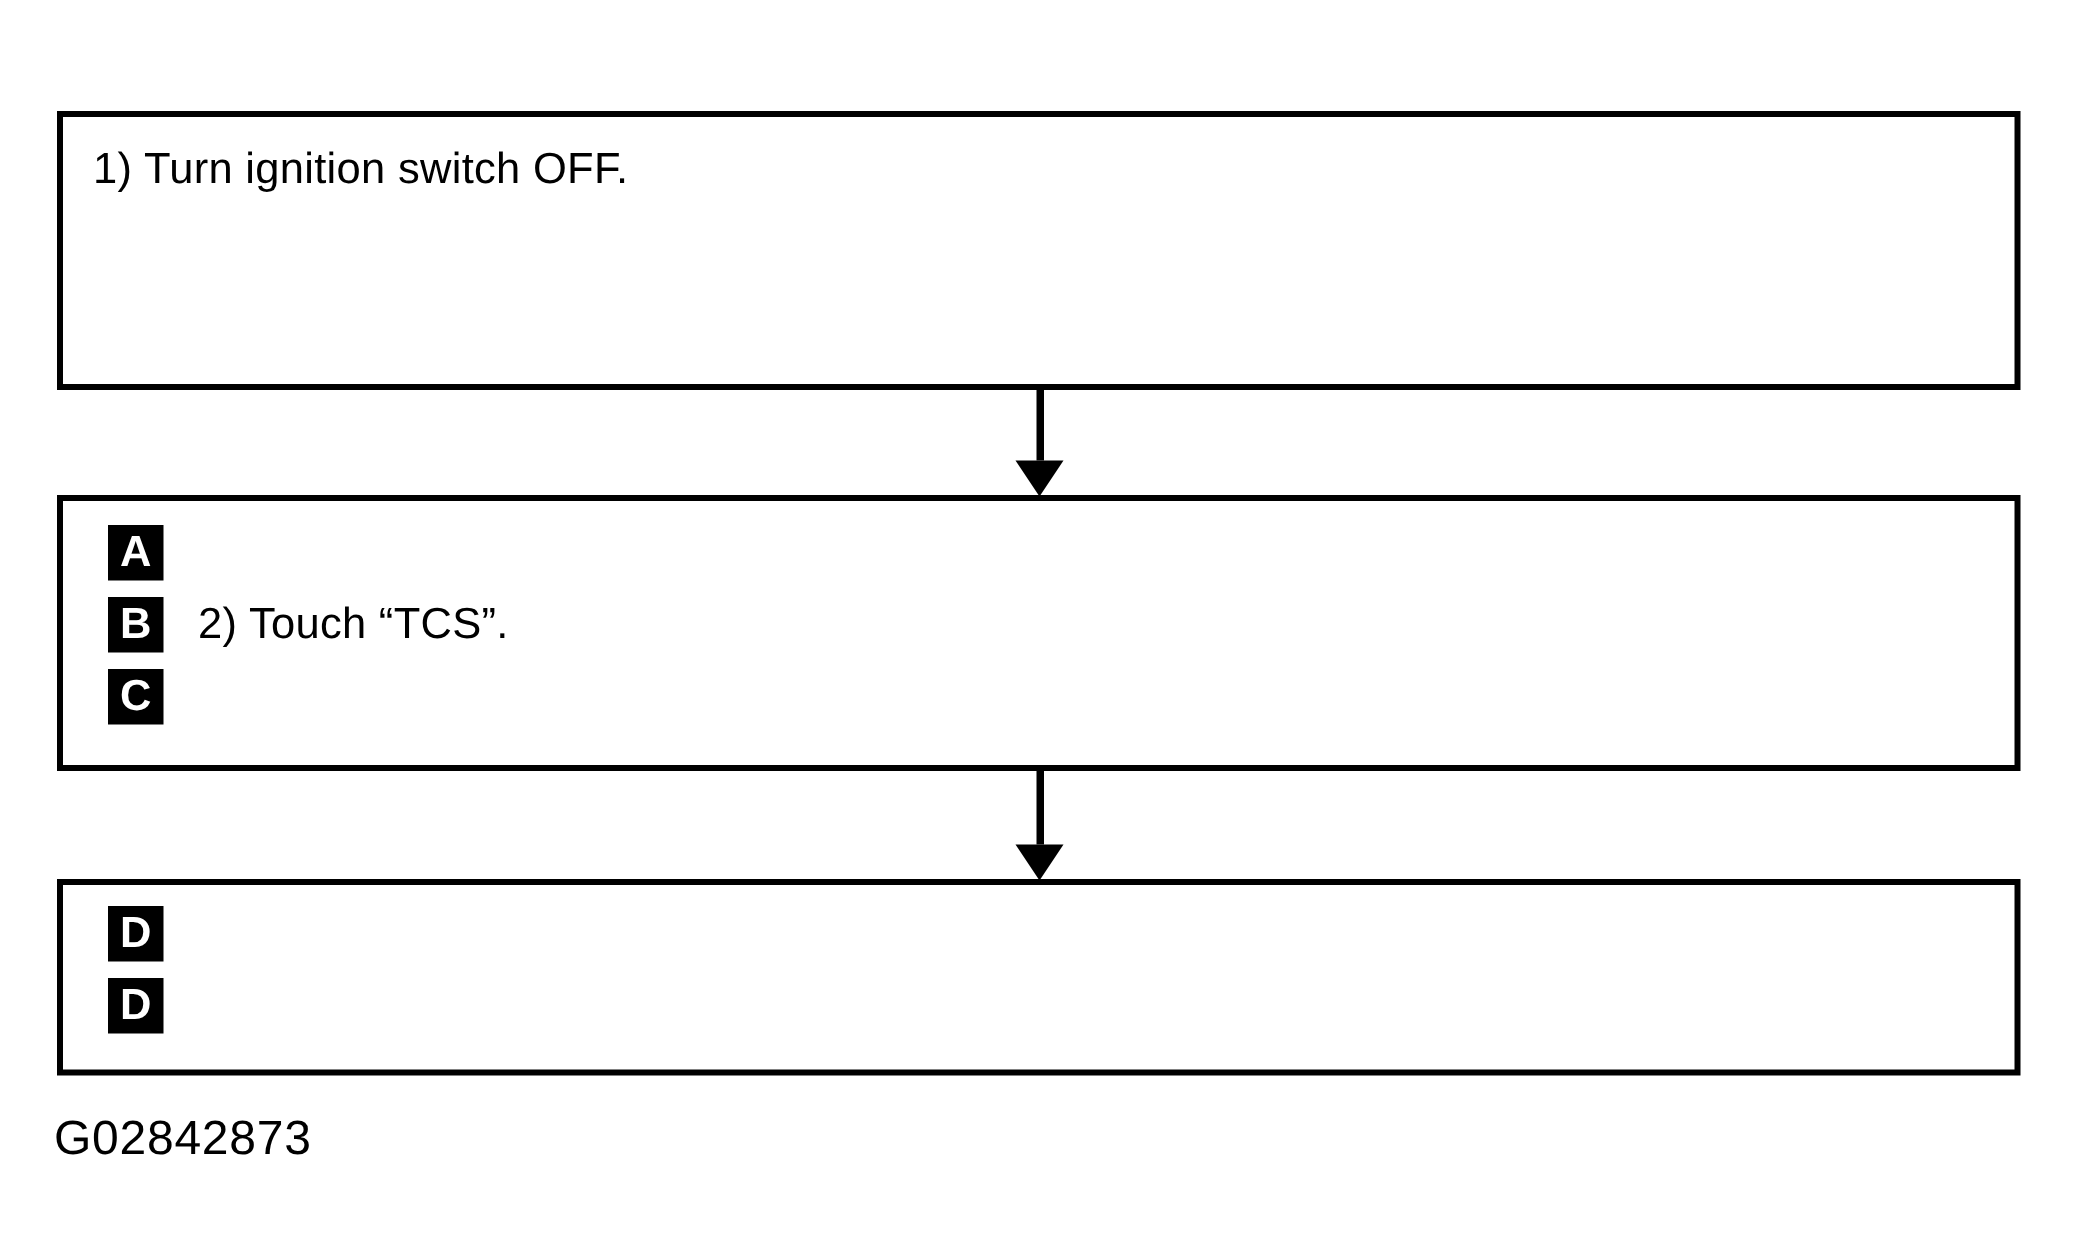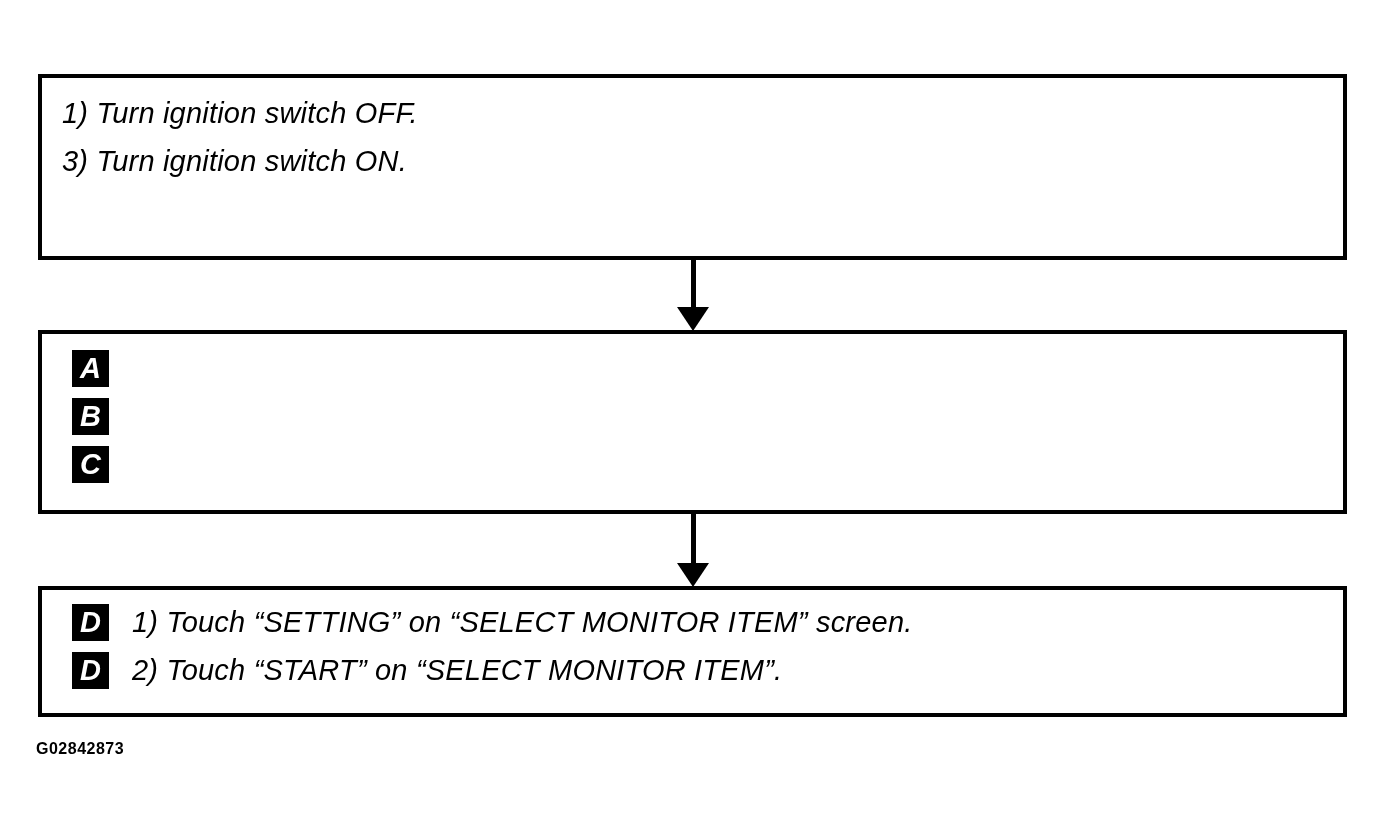--- a/index.html
+++ b/index.html
@@ -16,21 +16,20 @@
     font-family: "Liberation Sans", "DejaVu Sans", sans-serif;
     overflow: hidden;
   }
   .flow-box {
     position: absolute;
     left: 38px;
     width: 1309px;
     border: 4px solid #000000;
     box-sizing: border-box;
     background: #ffffff;
-    font-style: italic;
   }
   #box1 { top: 74px;  height: 186px; padding: 11px 0 0 20px; }
   #box2 { top: 330px; height: 184px; padding: 10px 0 0 30px; }
   #box3 { top: 586px; height: 131px; padding: 8px  0 0 30px; }
 
   .step-row {
     display: flex;
     align-items: center;
     height: 48px;
   }
@@ -72,67 +71,63 @@
     height: 0;
     border-left: 16px solid transparent;
     border-right: 16px solid transparent;
     border-top: 24px solid #000000;
   }
 
   .figure-caption {
     position: absolute;
     left: 36px;
     top: 740px;
-    font-size: 16px;
-    font-weight: bold;
+    font-size: 32px;
+    font-weight: normal;
     letter-spacing: 0.5px;
   }
 </style>
 </head>
 <body>
 
 <div class="canvas">
 
   <div class="flow-box" id="box1">
     <div class="step-row">
       <span class="step-text">1) Turn ignition switch OFF.</span>
-    </div>
-    <div class="step-row">
-      <span class="step-text">3) Turn ignition switch ON.</span>
     </div>
   </div>
 
   <div class="arrow" id="arrow1">
     <div class="arrow-line"></div>
     <div class="arrow-head"></div>
   </div>
 
   <div class="flow-box" id="box2">
     <div class="step-row">
       <span class="badge">A</span>
     </div>
     <div class="step-row">
       <span class="badge">B</span>
+      <span class="step-text">2) Touch “TCS”.</span>
     </div>
     <div class="step-row">
       <span class="badge">C</span>
     </div>
   </div>
 
   <div class="arrow" id="arrow2">
     <div class="arrow-line"></div>
     <div class="arrow-head"></div>
   </div>
 
   <div class="flow-box" id="box3">
     <div class="step-row">
       <span class="badge">D</span>
-      <span class="step-text">1) Touch “SETTING” on “SELECT MONITOR ITEM” screen.</span>
     </div>
     <div class="step-row">
       <span class="badge">D</span>
-      <span class="step-text">2) Touch “START” on “SELECT MONITOR ITEM”.</span>
     </div>
   </div>
 
   <div class="figure-caption">G02842873</div>
 
 </div>
 
 </body></html>

